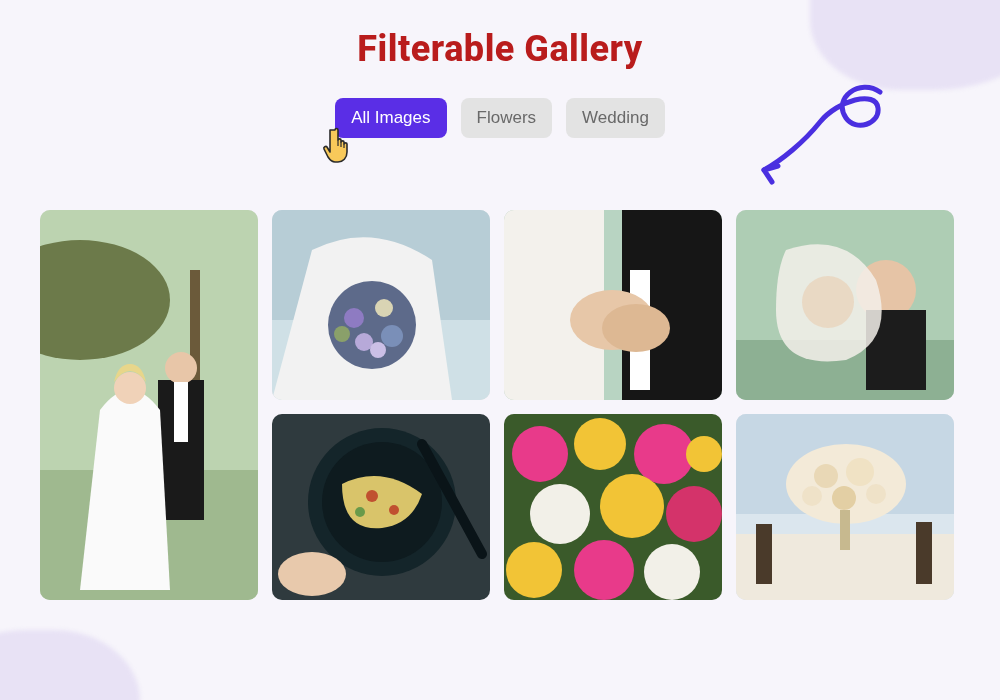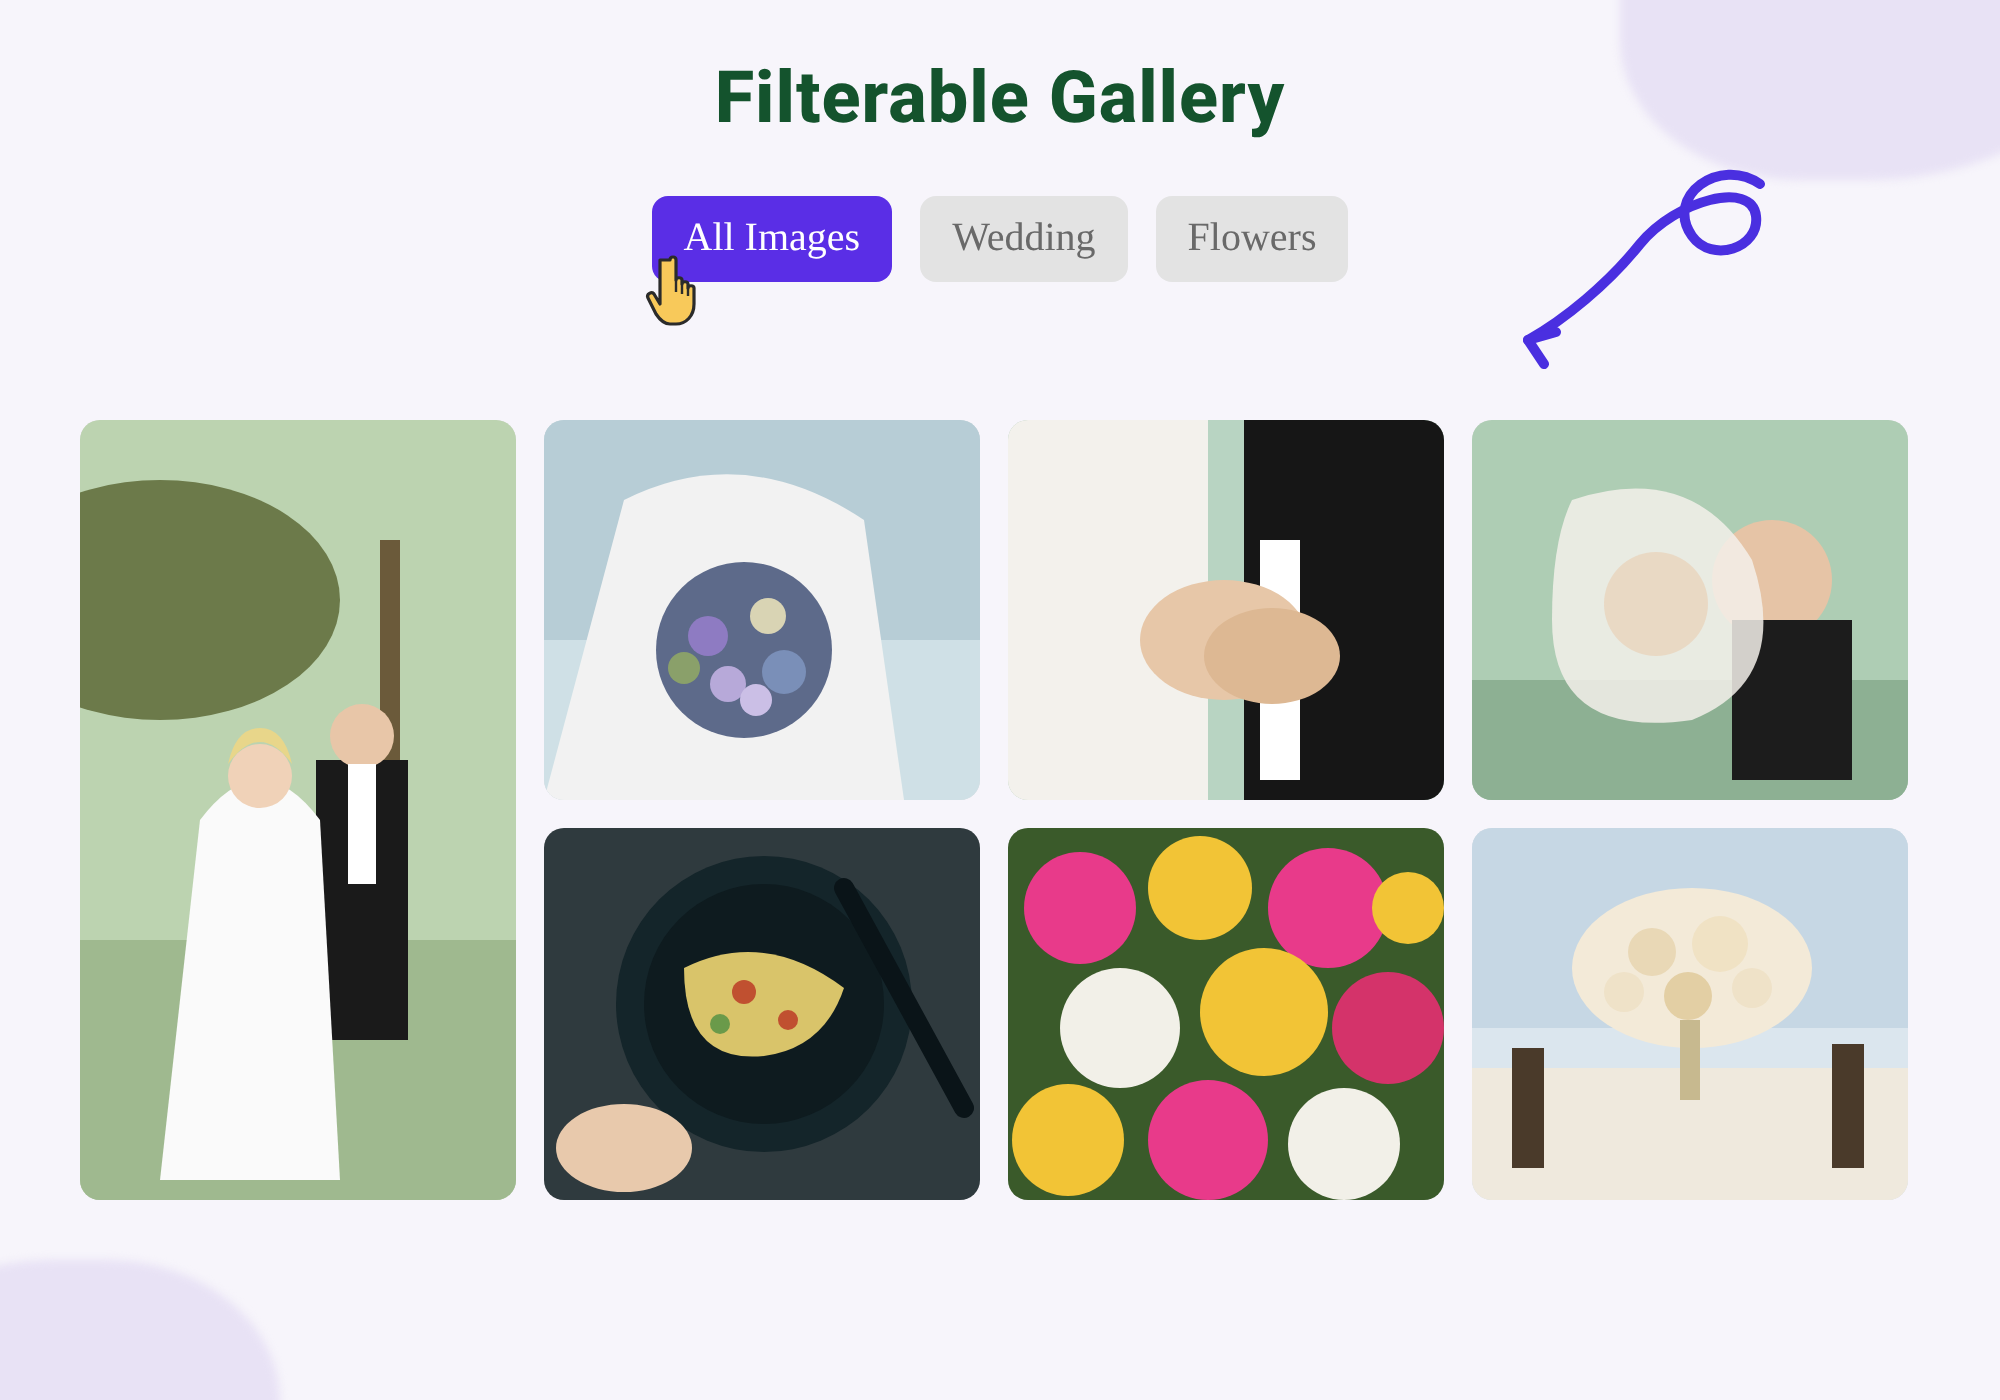--- a/index.html
+++ b/index.html
@@ -22,42 +22,41 @@
   .page {
     position: relative;
     width: 100%;
     padding: 28px 40px 0 40px;
   }
 
   h1.title {
     text-align: center;
     font-size: 36px;
     font-weight: 800;
-    color: #14532d;
+    color: #b91c1c;
     letter-spacing: 0.5px;
     margin-bottom: 28px;
   }
 
   .filters {
     display: flex;
     justify-content: center;
     gap: 14px;
     margin-bottom: 6px;
     position: relative;
   }
   .filter-btn {
     border: none;
     background: #e3e3e3;
     color: #696969;
-    font-size: 20px;
+    font-size: 17px;
     padding: 10px 16px;
     border-radius: 8px;
     cursor: pointer;
     font-weight: 500;
-    font-family: Liberation Serif, serif;
   }
   .filter-btn.active {
     background: #5a2ee6;
     color: #fff;
   }
 
   .cursor {
     position: absolute;
     left: 322px;
     top: 126px;
@@ -101,22 +100,22 @@
 
 <div class="blob-tr"></div>
 <div class="blob-bl"></div>
 
 <div class="page">
 
   <h1 class="title">Filterable Gallery</h1>
 
   <div class="filters">
     <button class="filter-btn active">All Images</button>
+    <button class="filter-btn">Flowers</button>
     <button class="filter-btn">Wedding</button>
-    <button class="filter-btn">Flowers</button>
   </div>
 
   <div class="cursor">
     <svg width="36" height="40" viewBox="0 0 36 40">
       <path d="M13 4 c0 -2 3 -2 3 0 v10 c0 -1.5 3 -1.5 3 0 v2 c0 -1.5 3 -1.5 3 0 v2 c0 -1.5 3 -1.5 3 0 v8 c0 6 -4 10 -9 10 h-3 c-3 0 -5 -2 -7 -5 l-4 -8 c-1 -2 2 -3.5 3 -2 l3 5 v-22 z" fill="#f8c95a" stroke="#2b2b2b" stroke-width="1.6" stroke-linejoin="round"></path>
       <path d="M16 14 v6 M19 16 v5 M22 18 v4" stroke="#2b2b2b" stroke-width="1.2" fill="none"></path>
     </svg>
   </div>
 
   <div class="arrow-doodle">

